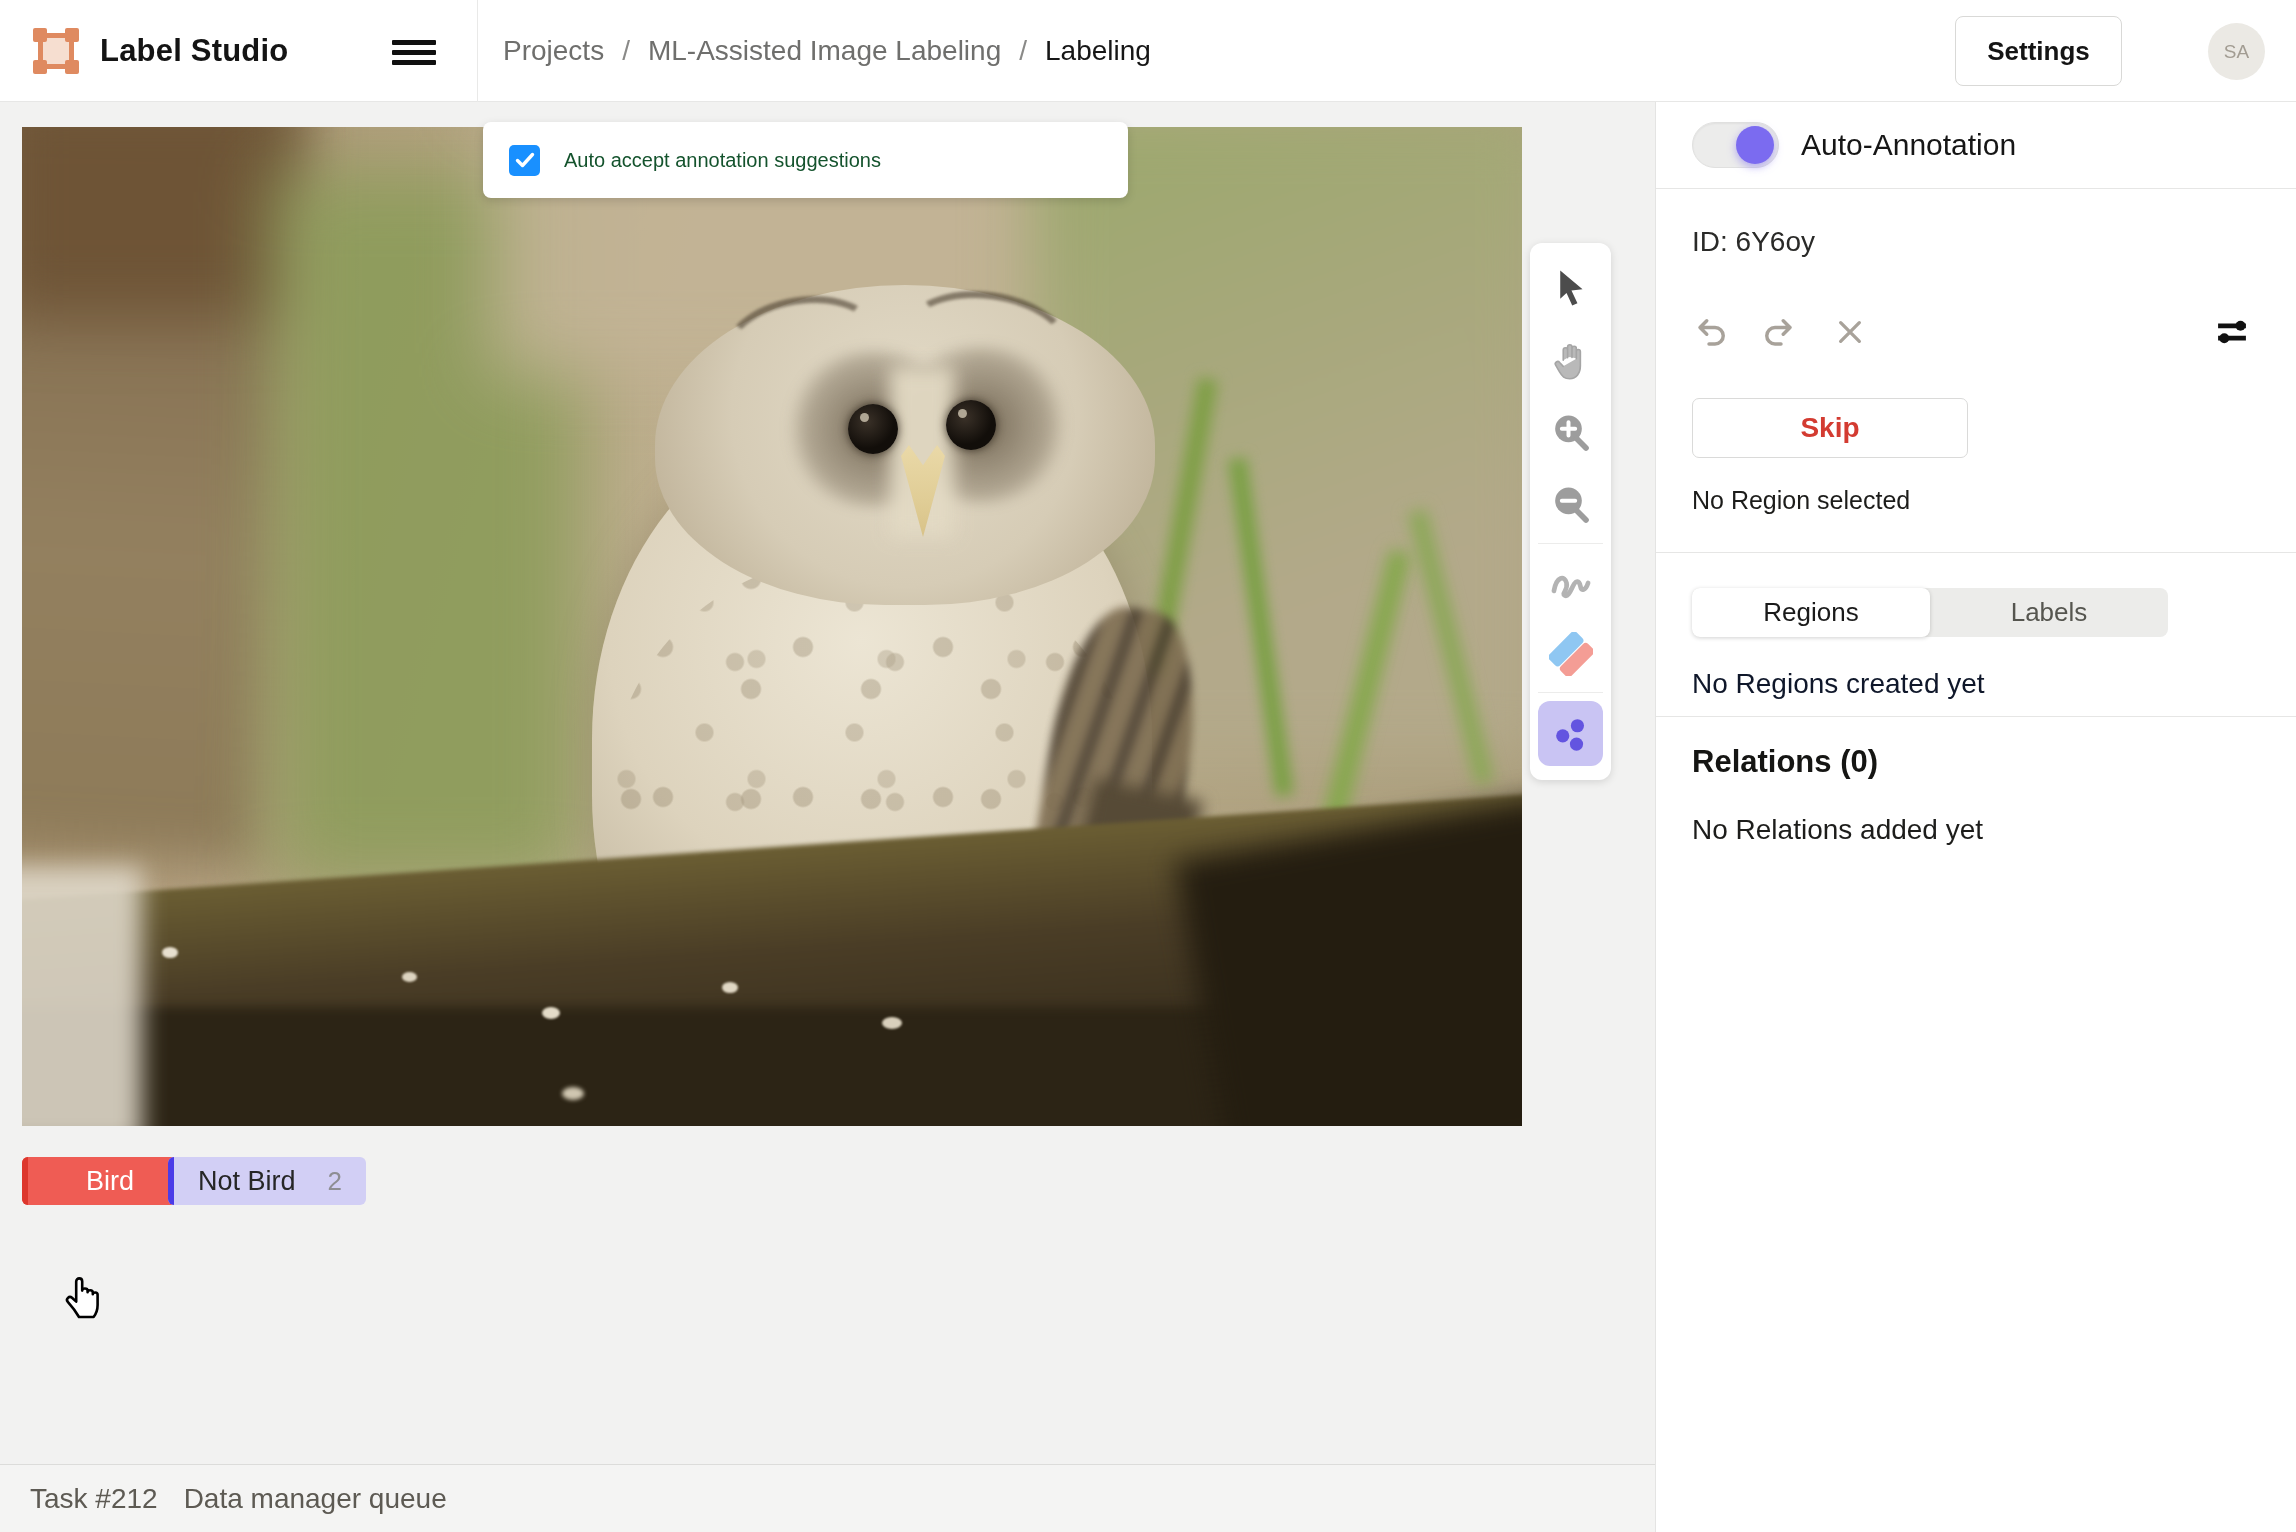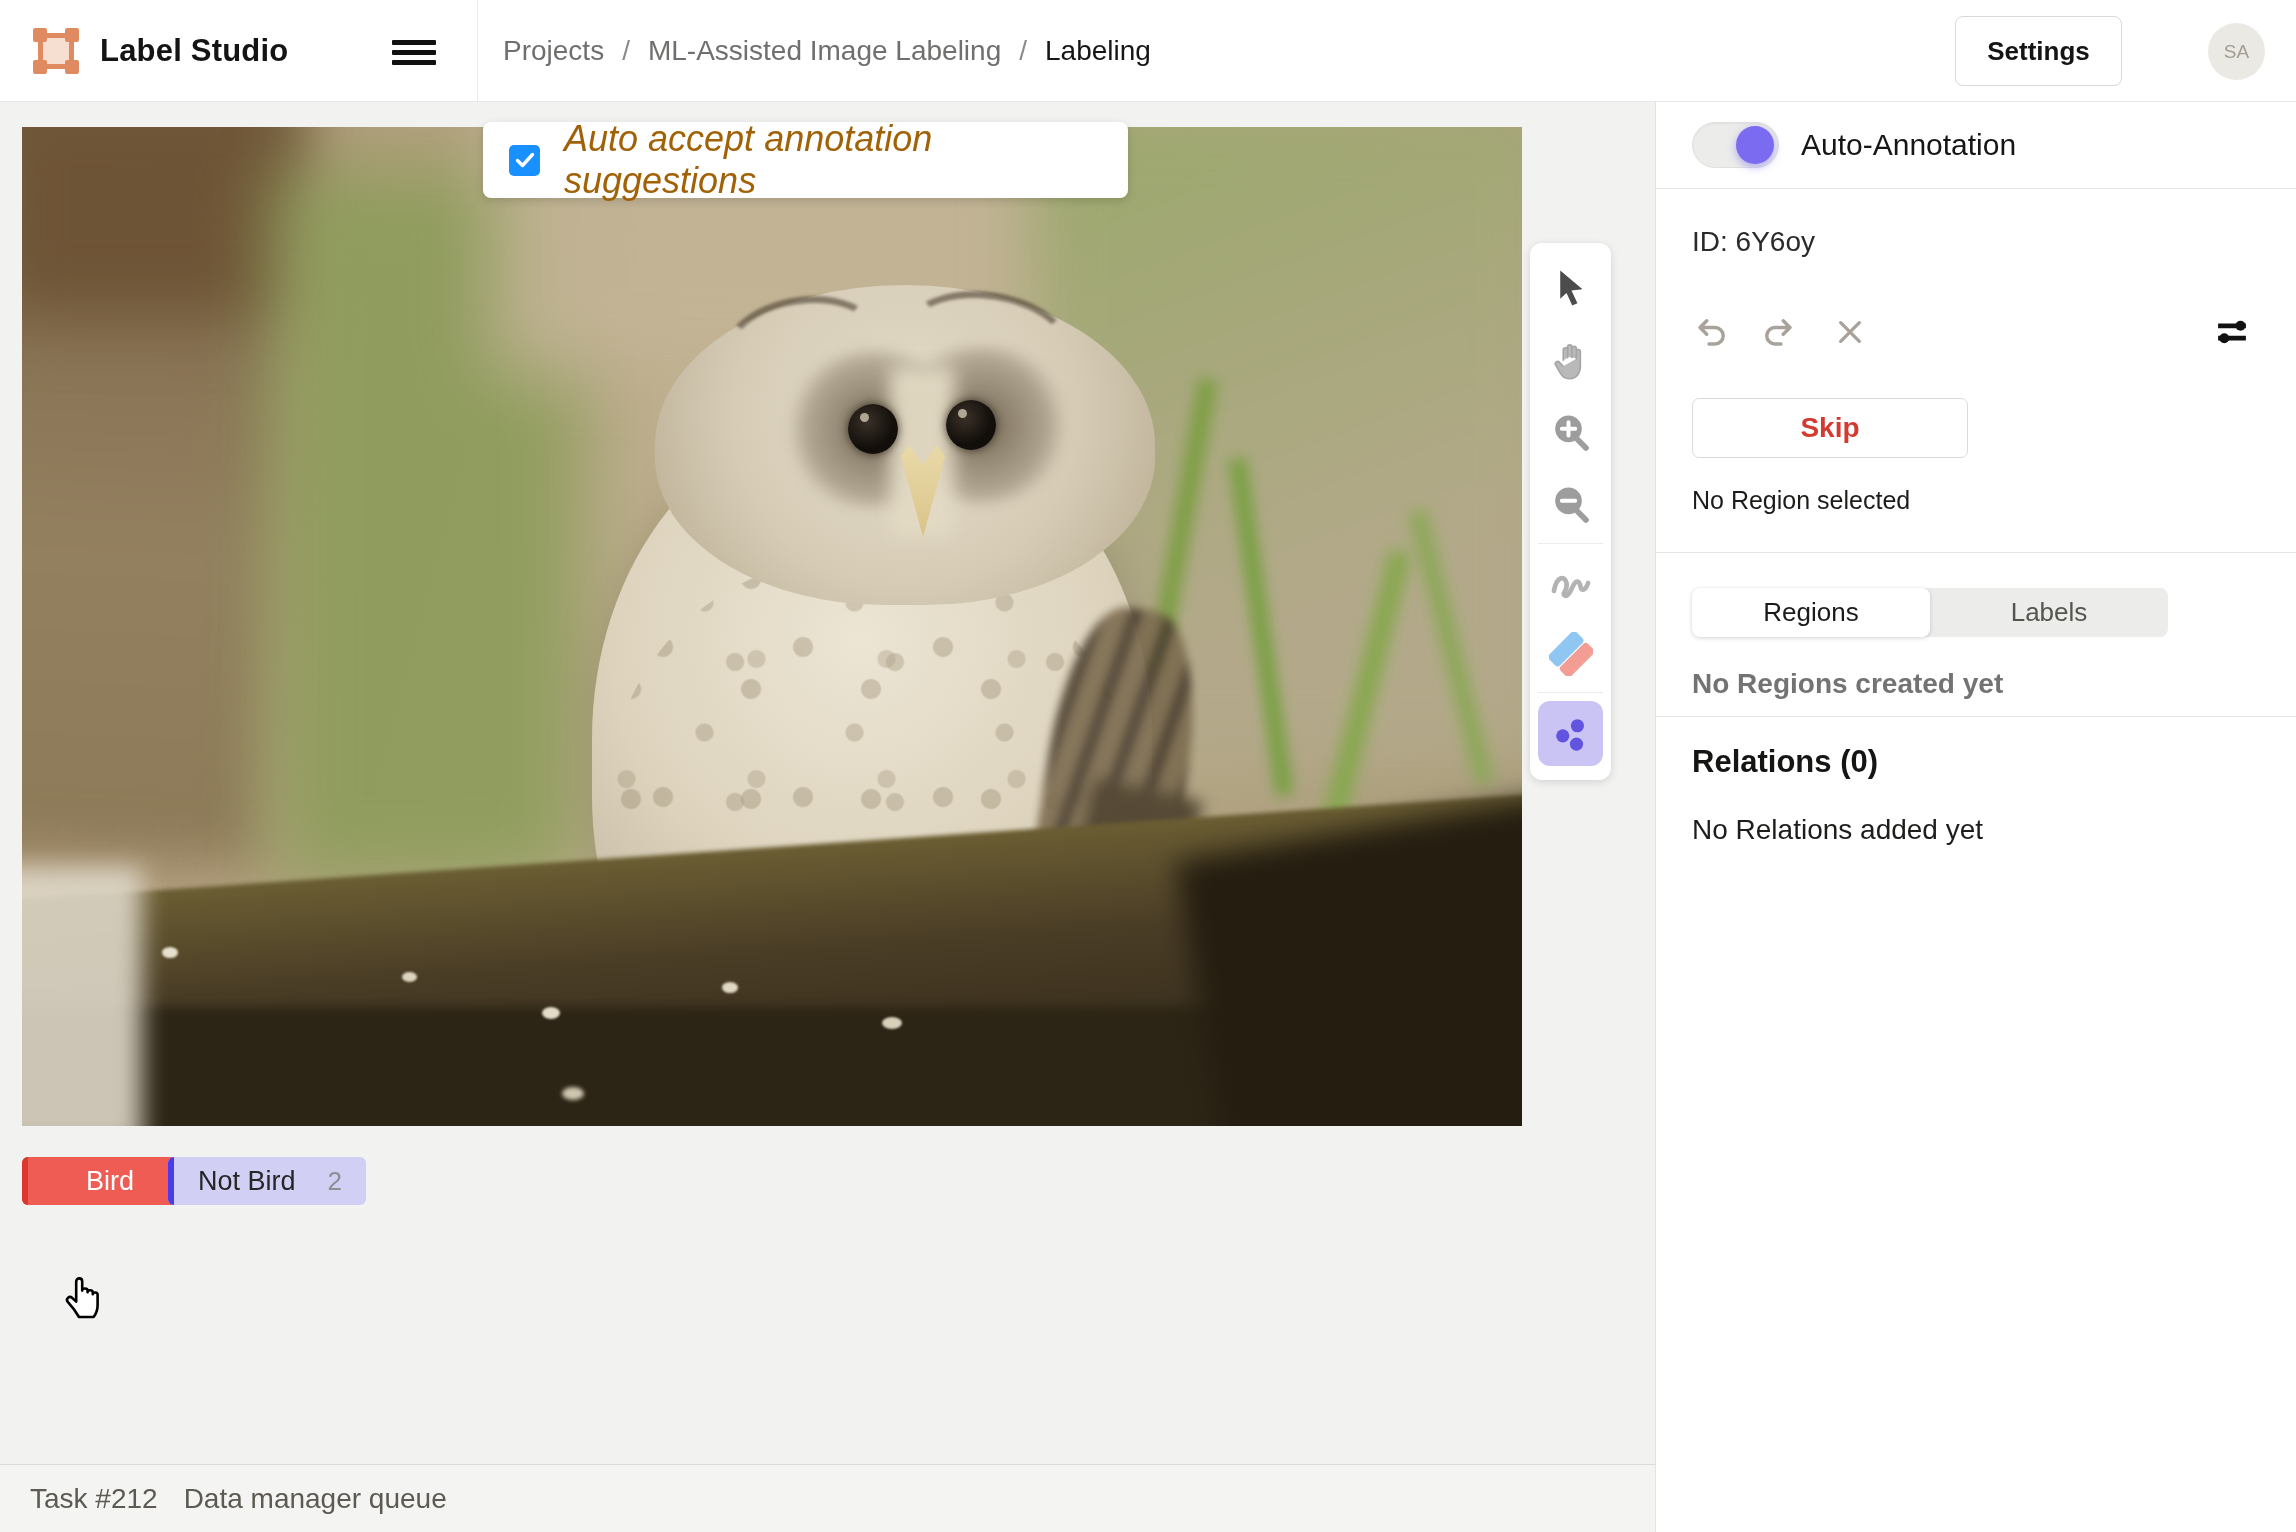--- a/index.html
+++ b/index.html
@@ -25,21 +25,21 @@
   
   #main { position:absolute; left:0; top:102px; width:1655px; height:1430px; background:#f2f2f1; }
 
   
   #photo { position:absolute; left:22px; top:25px; width:1500px; height:999px; overflow:hidden; background:linear-gradient(105deg,#a8906f 0%,#bfb190 45%,#a89a78 100%); }
   .ph { position:absolute; }
 
   
   #banner { position:absolute; left:483px; top:20px; width:645px; height:76px; background:#fff; border-radius:8px; box-shadow:0 3px 10px rgba(0,0,0,.14); display:flex; align-items:center; padding:0 26px; gap:24px; z-index:30; }
   #banner .checkbox { width:31px; height:31px; background:#1990ff; border-radius:5px; flex:0 0 auto; display:flex; align-items:center; justify-content:center; cursor:pointer; }
-  #banner .cap { font-size:36px; color:#a16207;font-style:italic; }
+  #banner .cap { font-size:20px; color:#14532d; }
 
   
   #tools { position:absolute; left:1530px; top:141px; width:81px; background:#fff; border-radius:12px; box-shadow:0 2px 8px rgba(0,0,0,.13); padding:10px 0 8px; z-index:30; }
   .tool { width:81px; height:72px; display:flex; align-items:center; justify-content:center; cursor:pointer; }
   .tool-sep { height:1px; background:#ececeb; margin:2px 8px; }
   .tool-magic { width:65px; height:65px; margin:8px auto 6px; background:#c9c4f3; border-radius:12px; display:flex; align-items:center; justify-content:center; cursor:pointer; }
 
   
   .chip { position:absolute; top:1055px; height:48px; display:flex; align-items:center; border-radius:6px; overflow:hidden; cursor:pointer; }
   .chip .stripe { width:6px; align-self:stretch; }
@@ -65,21 +65,21 @@
   #task-id { position:absolute; left:36px; top:124px; font-size:28px; color:#2a2a28; }
   #hist-row { position:absolute; left:36px; top:210px; width:569px; height:40px; }
   .hicon { position:absolute; top:0; width:40px; height:40px; cursor:pointer; display:flex; align-items:center; justify-content:center; }
   #btn-row { position:absolute; left:36px; top:296px; width:569px; height:60px; }
   #skip-btn { position:absolute; left:0; top:0; width:276px; height:60px; background:#fff; border:1px solid #dadad9; border-radius:7px; font-size:28px; font-weight:600; color:#d33b31; display:flex; align-items:center; justify-content:center; cursor:pointer; }
   #submit-btn { position:absolute; left:300px; top:0; width:270px; height:60px; background:#1b8dfa; border:none; border-radius:7px; font-size:28px; font-weight:600; color:#ffffff; display:flex; align-items:center; justify-content:center; cursor:pointer; }
   #no-region { position:absolute; left:36px; top:384px; font-size:25px; color:#1c1c1a; }
   #tabs { position:absolute; left:36px; top:486px; width:476px; height:49px; background:#ececea; border-radius:8px; display:flex; }
   .tab { flex:1; display:flex; align-items:center; justify-content:center; font-size:26px; color:#55554f; cursor:pointer; border-radius:8px; }
   .tab.active { background:#ffffff; box-shadow:0 1px 4px rgba(0,0,0,.18); font-weight:400; color:#1a1a1a; }
-  #no-regions { position:absolute; left:36px; top:566px; font-size:28px; color:#737373;font-weight:bold; }
+  #no-regions { position:absolute; left:36px; top:566px; font-size:28px; color:#0f172a; }
   #relations-title { position:absolute; left:36px; top:642px; font-size:31px; font-weight:700; color:#151513; }
   #no-relations { position:absolute; left:36px; top:712px; font-size:28px; color:#1d1d1b; }
 
   
   #mouse { position:absolute; left:58px; top:1163px; width:52px; height:56px; z-index:60; pointer-events:none; }
 </style>
 </head>
 <body>
 
 <div id="topbar">

